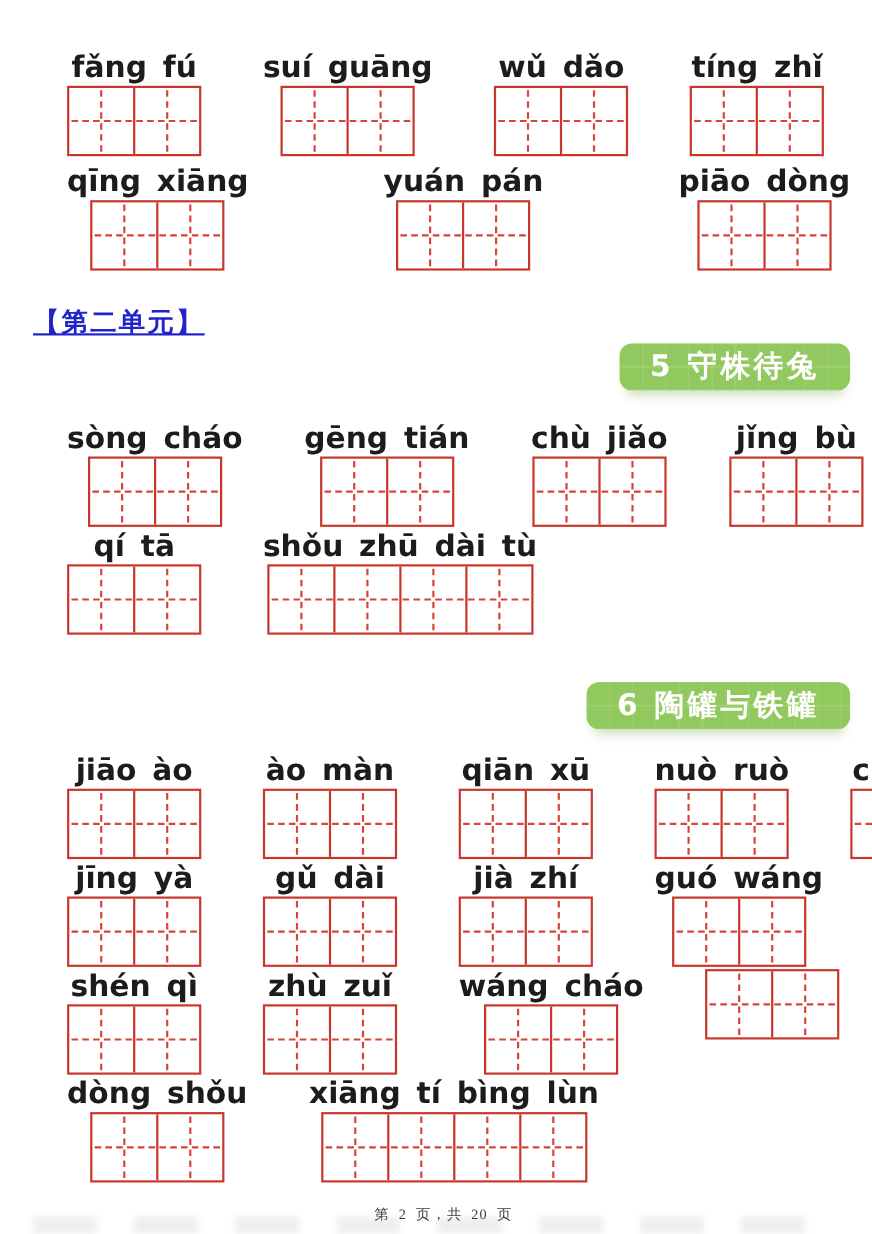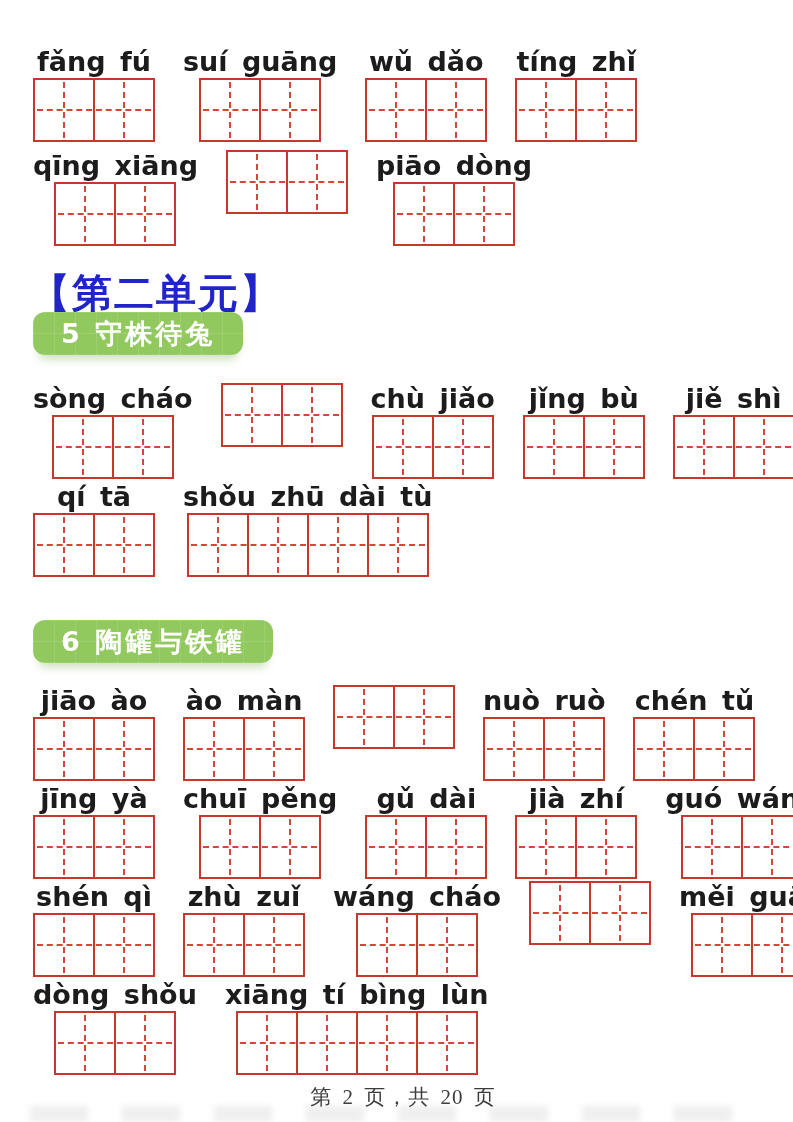--- a/index.html
+++ b/index.html
@@ -13,26 +13,26 @@
     width:793px;height:1122px;
     padding:46px 20px 0 33px;
     position:relative;
   }
   
   .word-row{
     display:flex;
     gap:28px;
     align-items:flex-start;
   }
-  .word-row.mt8 {margin-top:8px;}
+  .word-row.mt8 {margin-top:8px;justify-content:space-between;}
   .word-row.mt28{margin-top:28px;}
   .word-row.mt2 {margin-top:2px;text-align:center;}
   .word-row.mt22{margin-top:22px;}
   .word{
-    display:flex;flex-direction:column;align-items:center;
+    display:flex;flex-direction:column;align-items:center;margin-left:28px;
   }
   .pinyin{
     height:32px;line-height:32px;
     font-size:27px;font-weight:600;
     color:var(--pinyin-text,#1c1c1c);
     white-space:nowrap;
     word-spacing:5px;
     letter-spacing:0px;
   }
   
@@ -59,48 +59,49 @@
     content:"";
     position:absolute;
     top:calc(50% - 1px);
     left:2px;right:2px;
     border-top:2px dashed var(--dash-red,#d5453a);
   }
   
   .unit-header{
     margin:30px 0 0 -3px;
     font-family:"Liberation Serif","DejaVu Serif",serif;
-    font-size:40px;line-height:36px;
+    font-size:24px;line-height:36px;
     font-weight:bold;
     color:var(--header-blue,#2024c9);
     letter-spacing:2px;
-  }
-  
-  .badge-wrap{text-align:left;}
+    text-decoration:underline;
+  }
+  
+  .badge-wrap{text-align:right;}
   .badge-wrap.mt28{margin-top:43px;}
   .lesson-badge{
     display:inline-block;
     background:
       repeating-linear-gradient(0deg, rgba(255,255,255,.10) 0 1px, rgba(255,255,255,0) 1px 21px),
       repeating-linear-gradient(90deg, rgba(255,255,255,.10) 0 1px, rgba(255,255,255,0) 1px 21px),
       var(--badge-green,#92c95f);
     color:#ffffff;
     font-size:27px;line-height:27px;
     font-weight:bold;
     letter-spacing:3px;
     padding:8px 28px;
     border-radius:12px;
     box-shadow:0 10px 10px -6px rgba(140,180,110,.45);
   }
   
   .footer{
-    margin-top:8px;
+    margin-top:20px;
     text-align:center;
     font-family:"Liberation Serif","DejaVu Serif",serif;
-    font-size:21px;
+    font-size:13px;
     color:var(--footer-text,#3c3c3c);
     letter-spacing:1px;
     word-spacing:4px;
   }
   
   .ghost-band{
     position:absolute;
     left:30px;right:30px;bottom:0;
     height:16px;
     background:repeating-linear-gradient(90deg,
@@ -147,20 +148,21 @@
     </div>
   <div class="word-row mt8">
       <div class="word">
         <div class="pinyin">qīng xiāng</div>
         <div class="tian-box">
           <div class="cell"></div>
           <div class="cell"></div>
         </div>
       </div>
       <div class="word">
+        <div class="pinyin">yuán pán</div>
         <div class="tian-box">
           <div class="cell"></div>
           <div class="cell"></div>
         </div>
       </div>
       <div class="word">
         <div class="pinyin">piāo dòng</div>
         <div class="tian-box">
           <div class="cell"></div>
           <div class="cell"></div>
@@ -176,20 +178,21 @@
 
   <div class="word-row mt28">
       <div class="word">
         <div class="pinyin">sòng cháo</div>
         <div class="tian-box">
           <div class="cell"></div>
           <div class="cell"></div>
         </div>
       </div>
       <div class="word">
+        <div class="pinyin">gēng tián</div>
         <div class="tian-box">
           <div class="cell"></div>
           <div class="cell"></div>
         </div>
       </div>
       <div class="word">
         <div class="pinyin">chù jiǎo</div>
         <div class="tian-box">
           <div class="cell"></div>
           <div class="cell"></div>
@@ -242,20 +245,21 @@
         </div>
       </div>
       <div class="word">
         <div class="pinyin">ào màn</div>
         <div class="tian-box">
           <div class="cell"></div>
           <div class="cell"></div>
         </div>
       </div>
       <div class="word">
+        <div class="pinyin">qiān xū</div>
         <div class="tian-box">
           <div class="cell"></div>
           <div class="cell"></div>
         </div>
       </div>
       <div class="word">
         <div class="pinyin">nuò ruò</div>
         <div class="tian-box">
           <div class="cell"></div>
           <div class="cell"></div>
@@ -265,27 +269,20 @@
         <div class="pinyin">chén tǔ</div>
         <div class="tian-box">
           <div class="cell"></div>
           <div class="cell"></div>
         </div>
       </div>
     </div>
   <div class="word-row mt2">
       <div class="word">
         <div class="pinyin">jīng yà</div>
-        <div class="tian-box">
-          <div class="cell"></div>
-          <div class="cell"></div>
-        </div>
-      </div>
-      <div class="word">
-        <div class="pinyin">chuī pěng</div>
         <div class="tian-box">
           <div class="cell"></div>
           <div class="cell"></div>
         </div>
       </div>
       <div class="word">
         <div class="pinyin">gǔ dài</div>
         <div class="tian-box">
           <div class="cell"></div>
           <div class="cell"></div>

